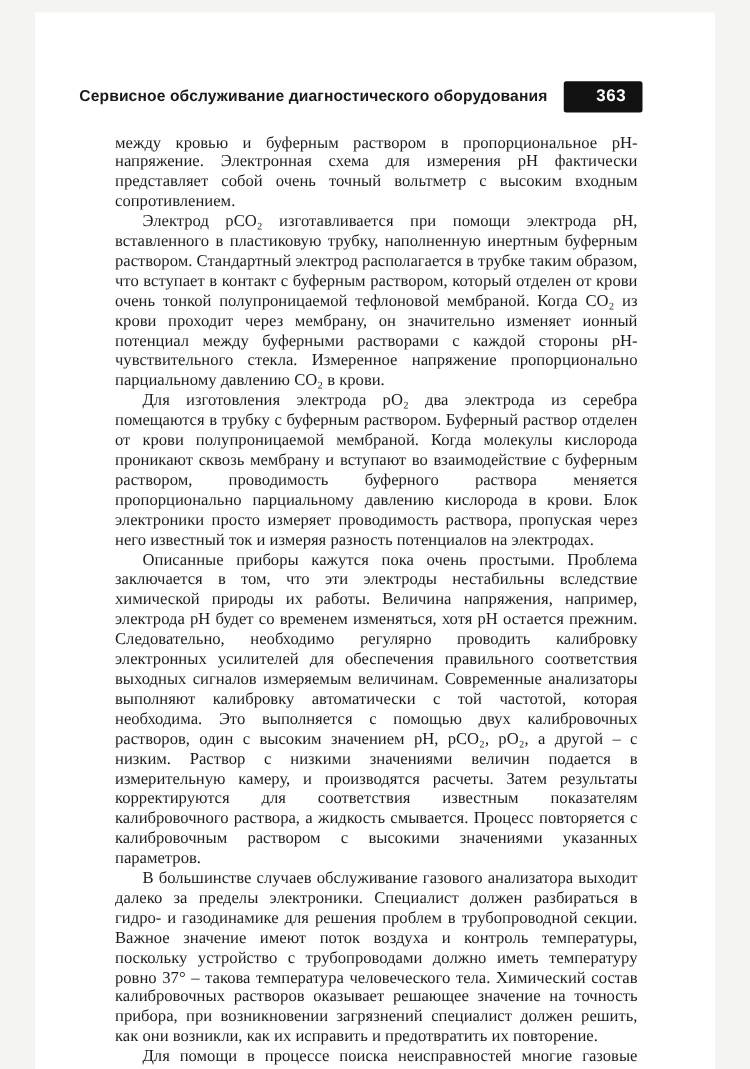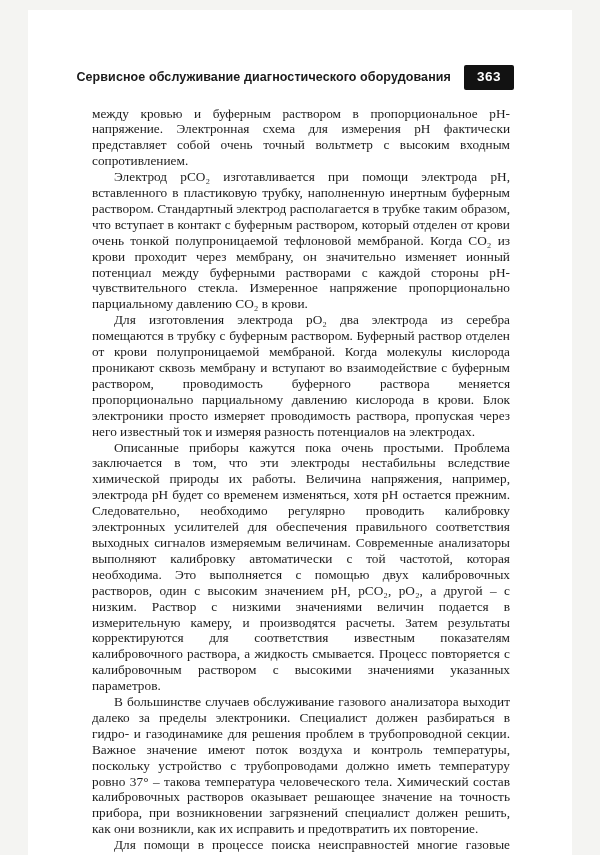--- a/index.html
+++ b/index.html
@@ -32,21 +32,21 @@
     white-space: nowrap;
   }
   .page-badge {
     display: inline-block;
     background: #121212;
     color: #ffffff;
     font-family: "Liberation Sans", "DejaVu Sans", sans-serif;
     font-weight: bold;
     font-size: 13.5px;
     line-height: 1;
-    padding: 5px 13px 6px 13px;
+    padding: 5px 13px 6px 26px;
     border-radius: 2px;
     letter-spacing: 0.5px;
   }
   .body-text {
     margin: 16px 62px 0 64px;
     font-family: Liberation Serif, serif;
     font-size: 13.3px;
     line-height: 15.9px;
     color: #1c1c1c;
     text-align: justify;

